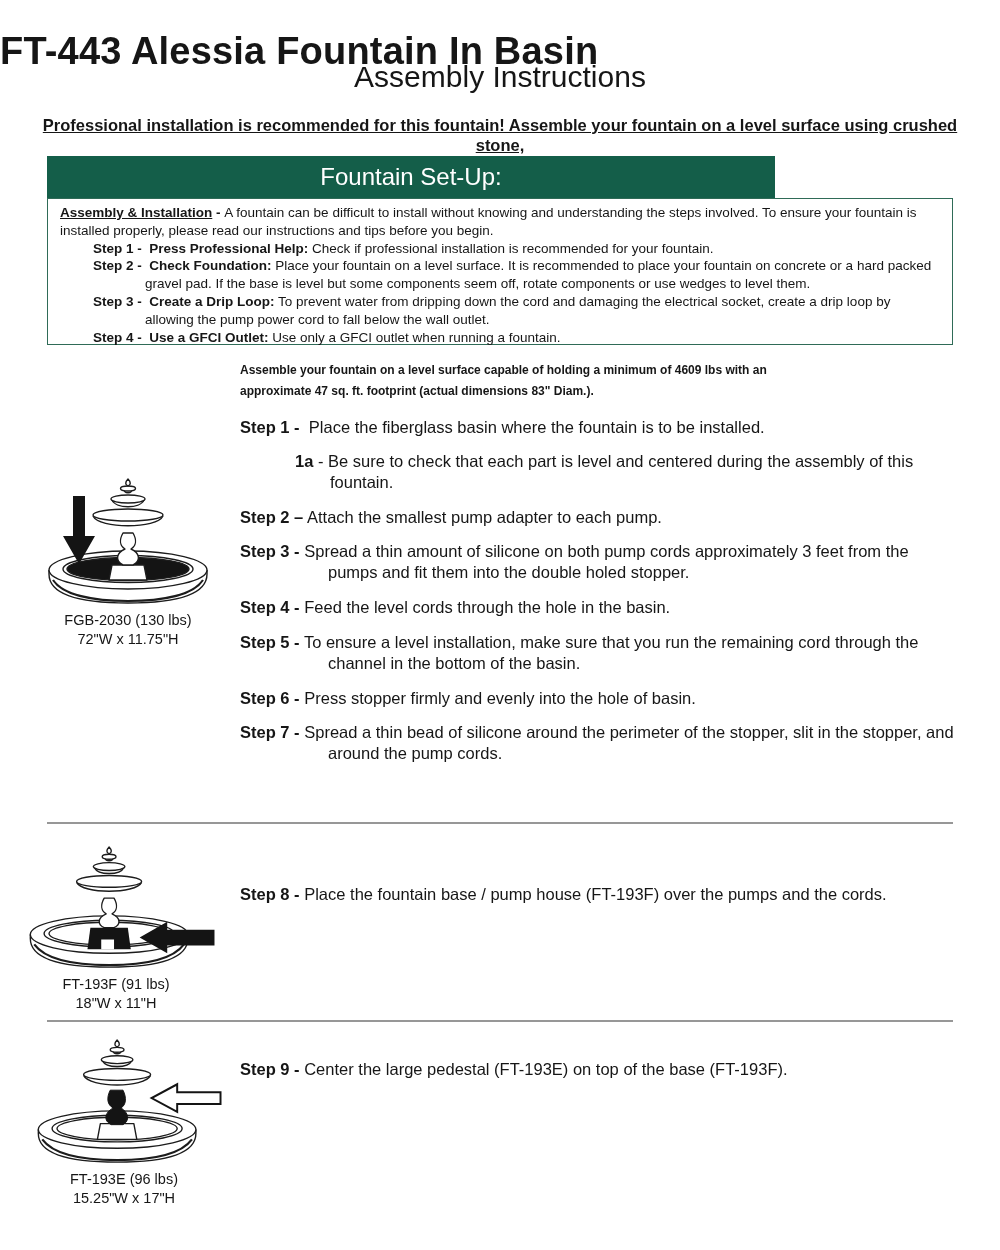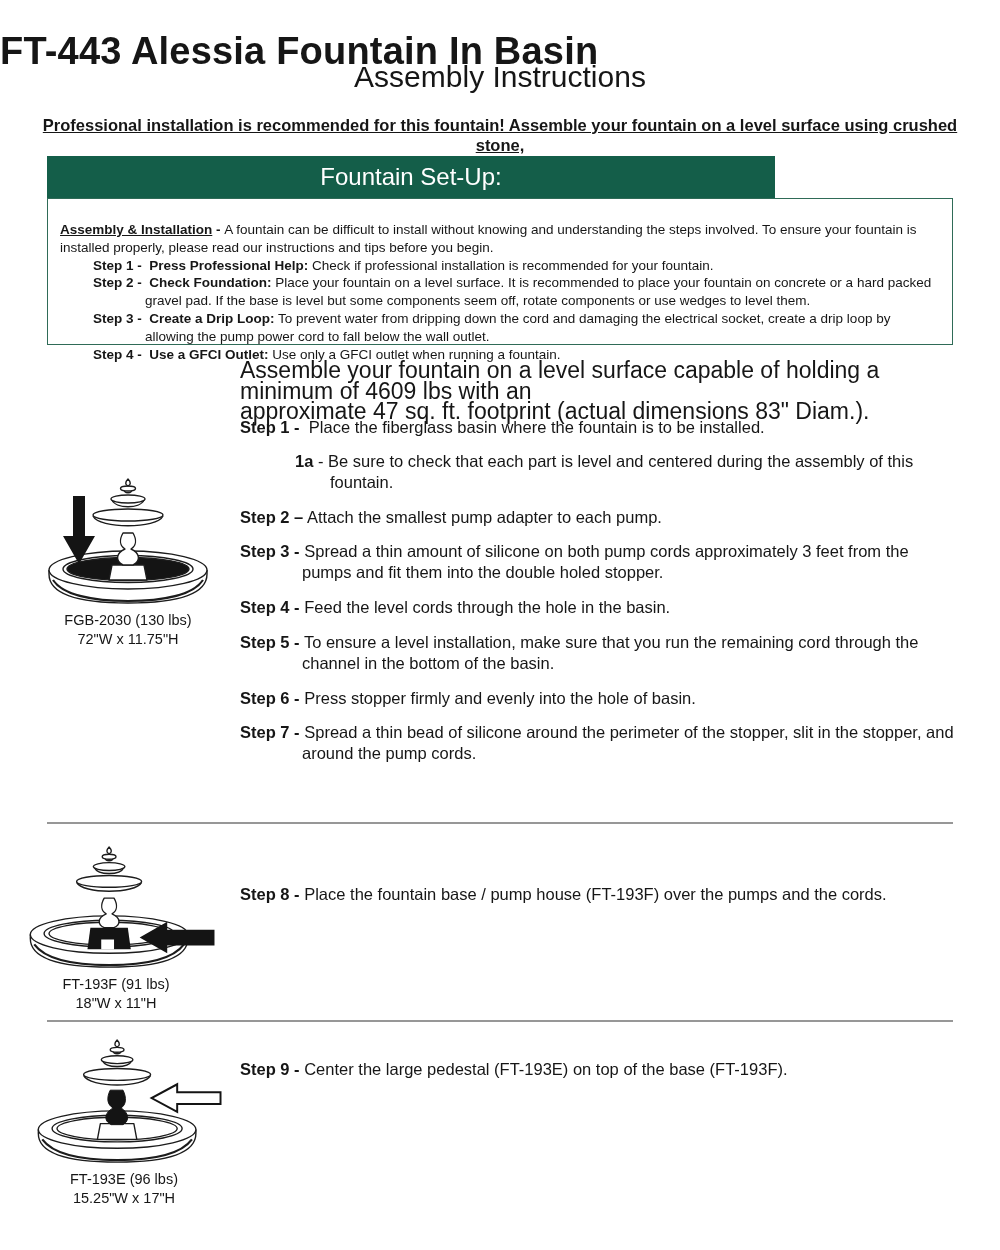--- a/index.html
+++ b/index.html
@@ -12,36 +12,36 @@
     font-size:38px;font-weight:bold;letter-spacing:.2px;}
   .subtitle{position:absolute;top:60px;left:0;right:0;text-align:center;font-size:30px;}
   .warning{position:absolute;top:115px;left:35px;right:35px;text-align:center;
     font-size:16.5px;font-weight:bold;line-height:20px;}
   .warning span{text-decoration:underline;}
   
   .banner{position:absolute;left:47px;top:156px;width:728px;height:42px;
     background:#145E49;color:#fff;text-align:center;line-height:42px;font-size:24px;}
   
   .setupbox{position:absolute;left:47px;top:198px;width:906px;height:147px;
-    border:1.5px solid #2F6B57;box-sizing:border-box;padding:22px 12px 0 12px;
+    border:1.5px solid #2F6B57;box-sizing:border-box;padding:5px 12px 0 12px;
     font-size:13.5px;line-height:17.8px;}
   .setupbox .intro-label{font-weight:bold;text-decoration:underline;}
   .setupbox .intro-sep{font-weight:bold;}
   .sbrow{margin-left:33px;padding-left:52px;text-indent:-52px;}
   .sbrow b{font-weight:bold;}
   
   .figure{position:absolute;text-align:center;}
   .fig-caption{font-size:14.5px;line-height:18.5px;margin-top:3px;}
   svg{display:block;margin:0 auto;}
   
   .note{position:absolute;left:240px;width:720px;top:360px;
-    font-size:23px;font-weight:normal;line-height:20.5px;}
+    font-size:12px;font-weight:bold;line-height:20.5px;}
   .mstep{position:absolute;left:240px;width:720px;font-size:16.5px;line-height:20.5px;}
   .mstep b{font-weight:bold;}
-  .mstep .cont{margin-left:62px;}
+  .mstep .cont{margin-left:88px;}
   .mstep.sub{padding-left:55px;box-sizing:border-box;}
   .mstep.sub .cont{margin-left:35px;}
   
   .divider{position:absolute;left:47px;width:906px;height:0;border-top:2px solid #979797;}
 </style>
 </head>
 <body>
 
 <div class="page">
 

